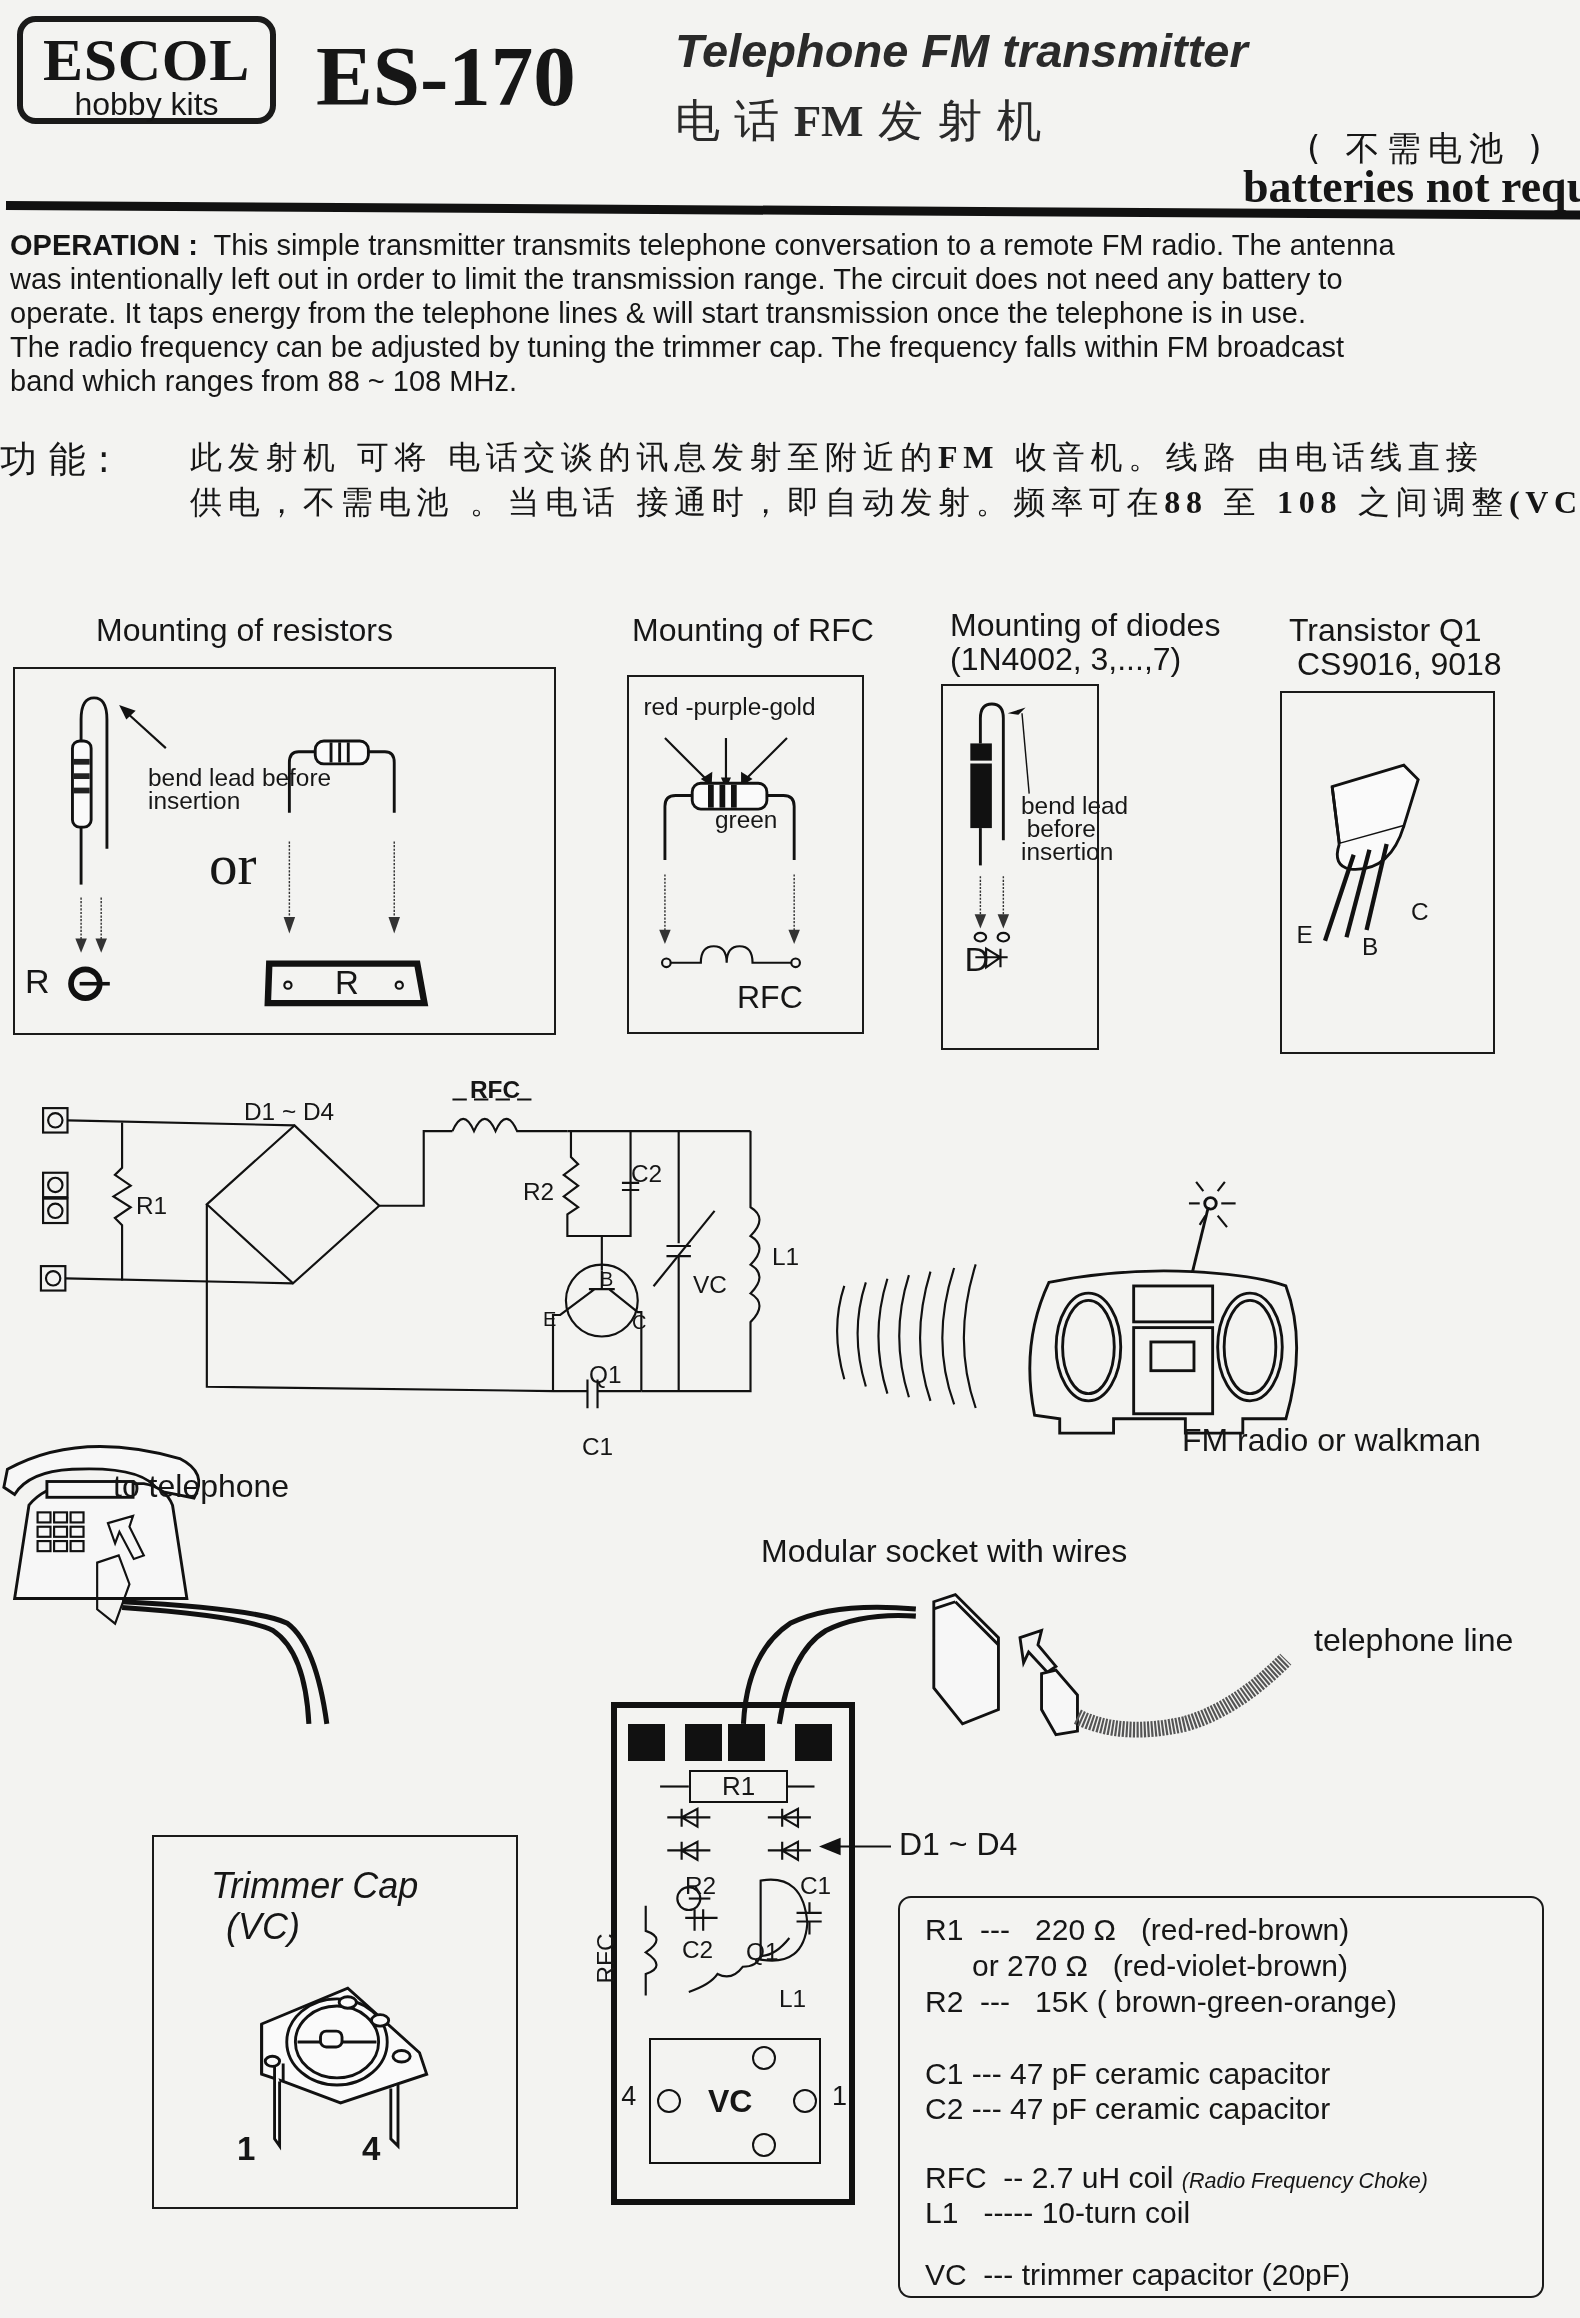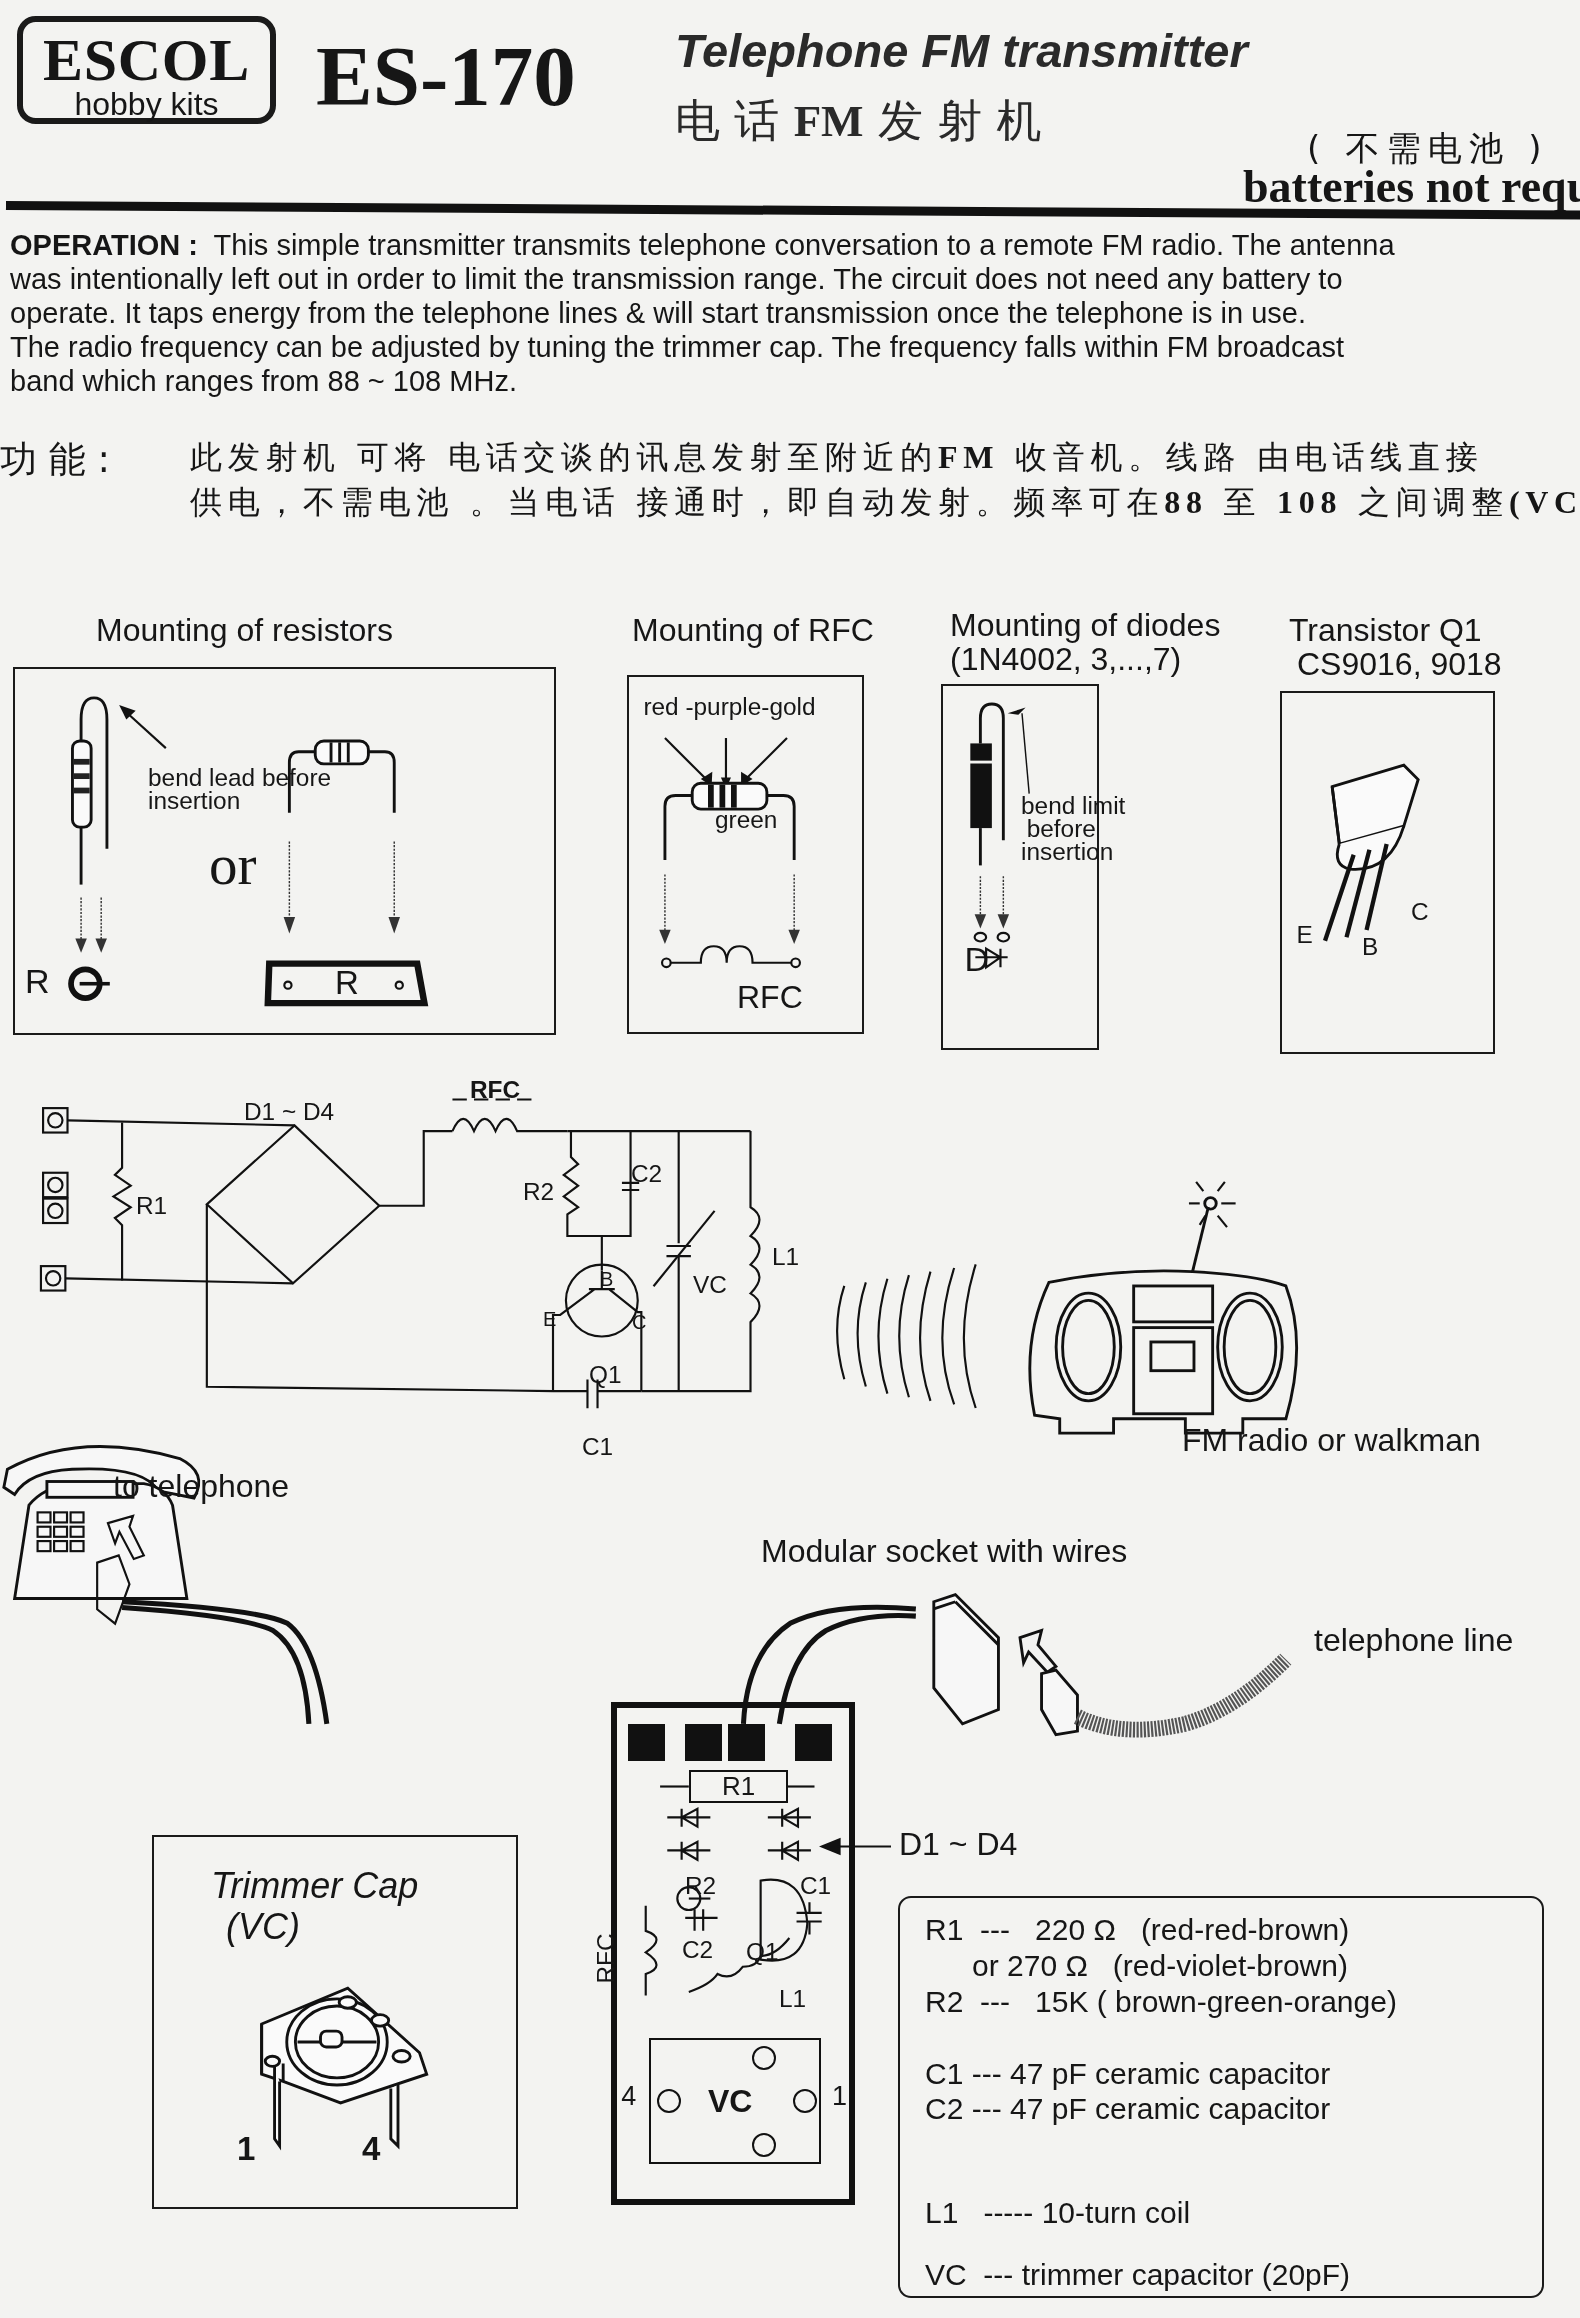--- a/index.html
+++ b/index.html
@@ -148,21 +148,21 @@
       <line x1="110" y1="38" x2="120" y2="150" stroke="#111" stroke-width="2"></line>
     <line x1="52" y1="265" x2="52" y2="320" stroke="#333" stroke-width="2" stroke-dasharray="3 2"></line>
       <path d="M44 318 L60 318 L52 338 Z" fill="#333"></path>
     <line x1="84" y1="265" x2="84" y2="320" stroke="#333" stroke-width="2" stroke-dasharray="3 2"></line>
       <path d="M76 318 L92 318 L84 338 Z" fill="#333"></path>
     <ellipse cx="52" cy="350" rx="8" ry="6" fill="none" stroke="#111" stroke-width="3"></ellipse>
       <ellipse cx="84" cy="350" rx="8" ry="6" fill="none" stroke="#111" stroke-width="3"></ellipse>
     <path d="M45 378 L90 378 M60 366 L60 392 L80 378 Z M80 366 L80 392" fill="none" stroke="#111" stroke-width="3"></path>
   </svg>
   <div class="abs lbl-sm" style="left:78px;top:108px;line-height:23px;">
-    <div>bend limit</div>
+    <div>bend lead</div>
     <div style="padding-left:5.7px">before</div>
     <div>insertion</div>
   </div>
   <div class="abs lbl-md" style="left:21.5px;top:255px;font-size:34px;">D</div>
 </div>
 
 <div class="abs heading" style="left:1289px;top:612px;">Transistor Q1</div>
 <div class="abs heading" style="left:1297px;top:646px;">CS9016, 9018</div>
 <div class="abs panel" style="left:1280px;top:691px;width:215px;height:363px;">
   <svg width="215" height="363" viewBox="0 0 300 505">
@@ -376,16 +376,17 @@
   <div class="abs" style="left:83px;top:293px;font-size:33px;font-weight:bold;">1</div>
   <div class="abs" style="left:208px;top:293px;font-size:33px;font-weight:bold;">4</div>
 </div>
 
 <div id="parts" class="abs panel" style="border-width:2.2px;">
   <div class="row" style="top:14.4px;"><span>R1</span>&nbsp; <span>---</span>&nbsp;&nbsp; <span>220 Ω</span>&nbsp;&nbsp; <span>(red-red-brown)</span></div>
   <div class="row" style="top:50px;left:72px;"><span>or 270 Ω</span>&nbsp;&nbsp; <span>(red-violet-brown)</span></div>
   <div class="row" style="top:86px;"><span>R2</span>&nbsp; <span>---</span>&nbsp;&nbsp; <span>15K</span> <span>( brown-green-orange)</span></div>
   <div class="row" style="top:158px;"><span>C1</span> <span>---</span> <span>47 pF</span> <span>ceramic capacitor</span></div>
   <div class="row" style="top:193px;"><span>C2</span> <span>---</span> <span>47 pF</span> <span>ceramic capacitor</span></div>
+  <div class="row" style="top:262px;"><span>RFC</span>&nbsp; <span>--</span> <span>2.7 uH</span> <span>coil</span> <span class="note">(Radio Frequency Choke)</span></div>
   <div class="row" style="top:297px;"><span>L1</span>&nbsp;&nbsp; <span>-----</span> <span>10-turn</span> <span>coil</span></div>
   <div class="row" style="top:359px;"><span>VC</span>&nbsp; <span>---</span> <span>trimmer</span> <span>capacitor (20pF)</span></div>
 </div>
 
 
 </body></html>

